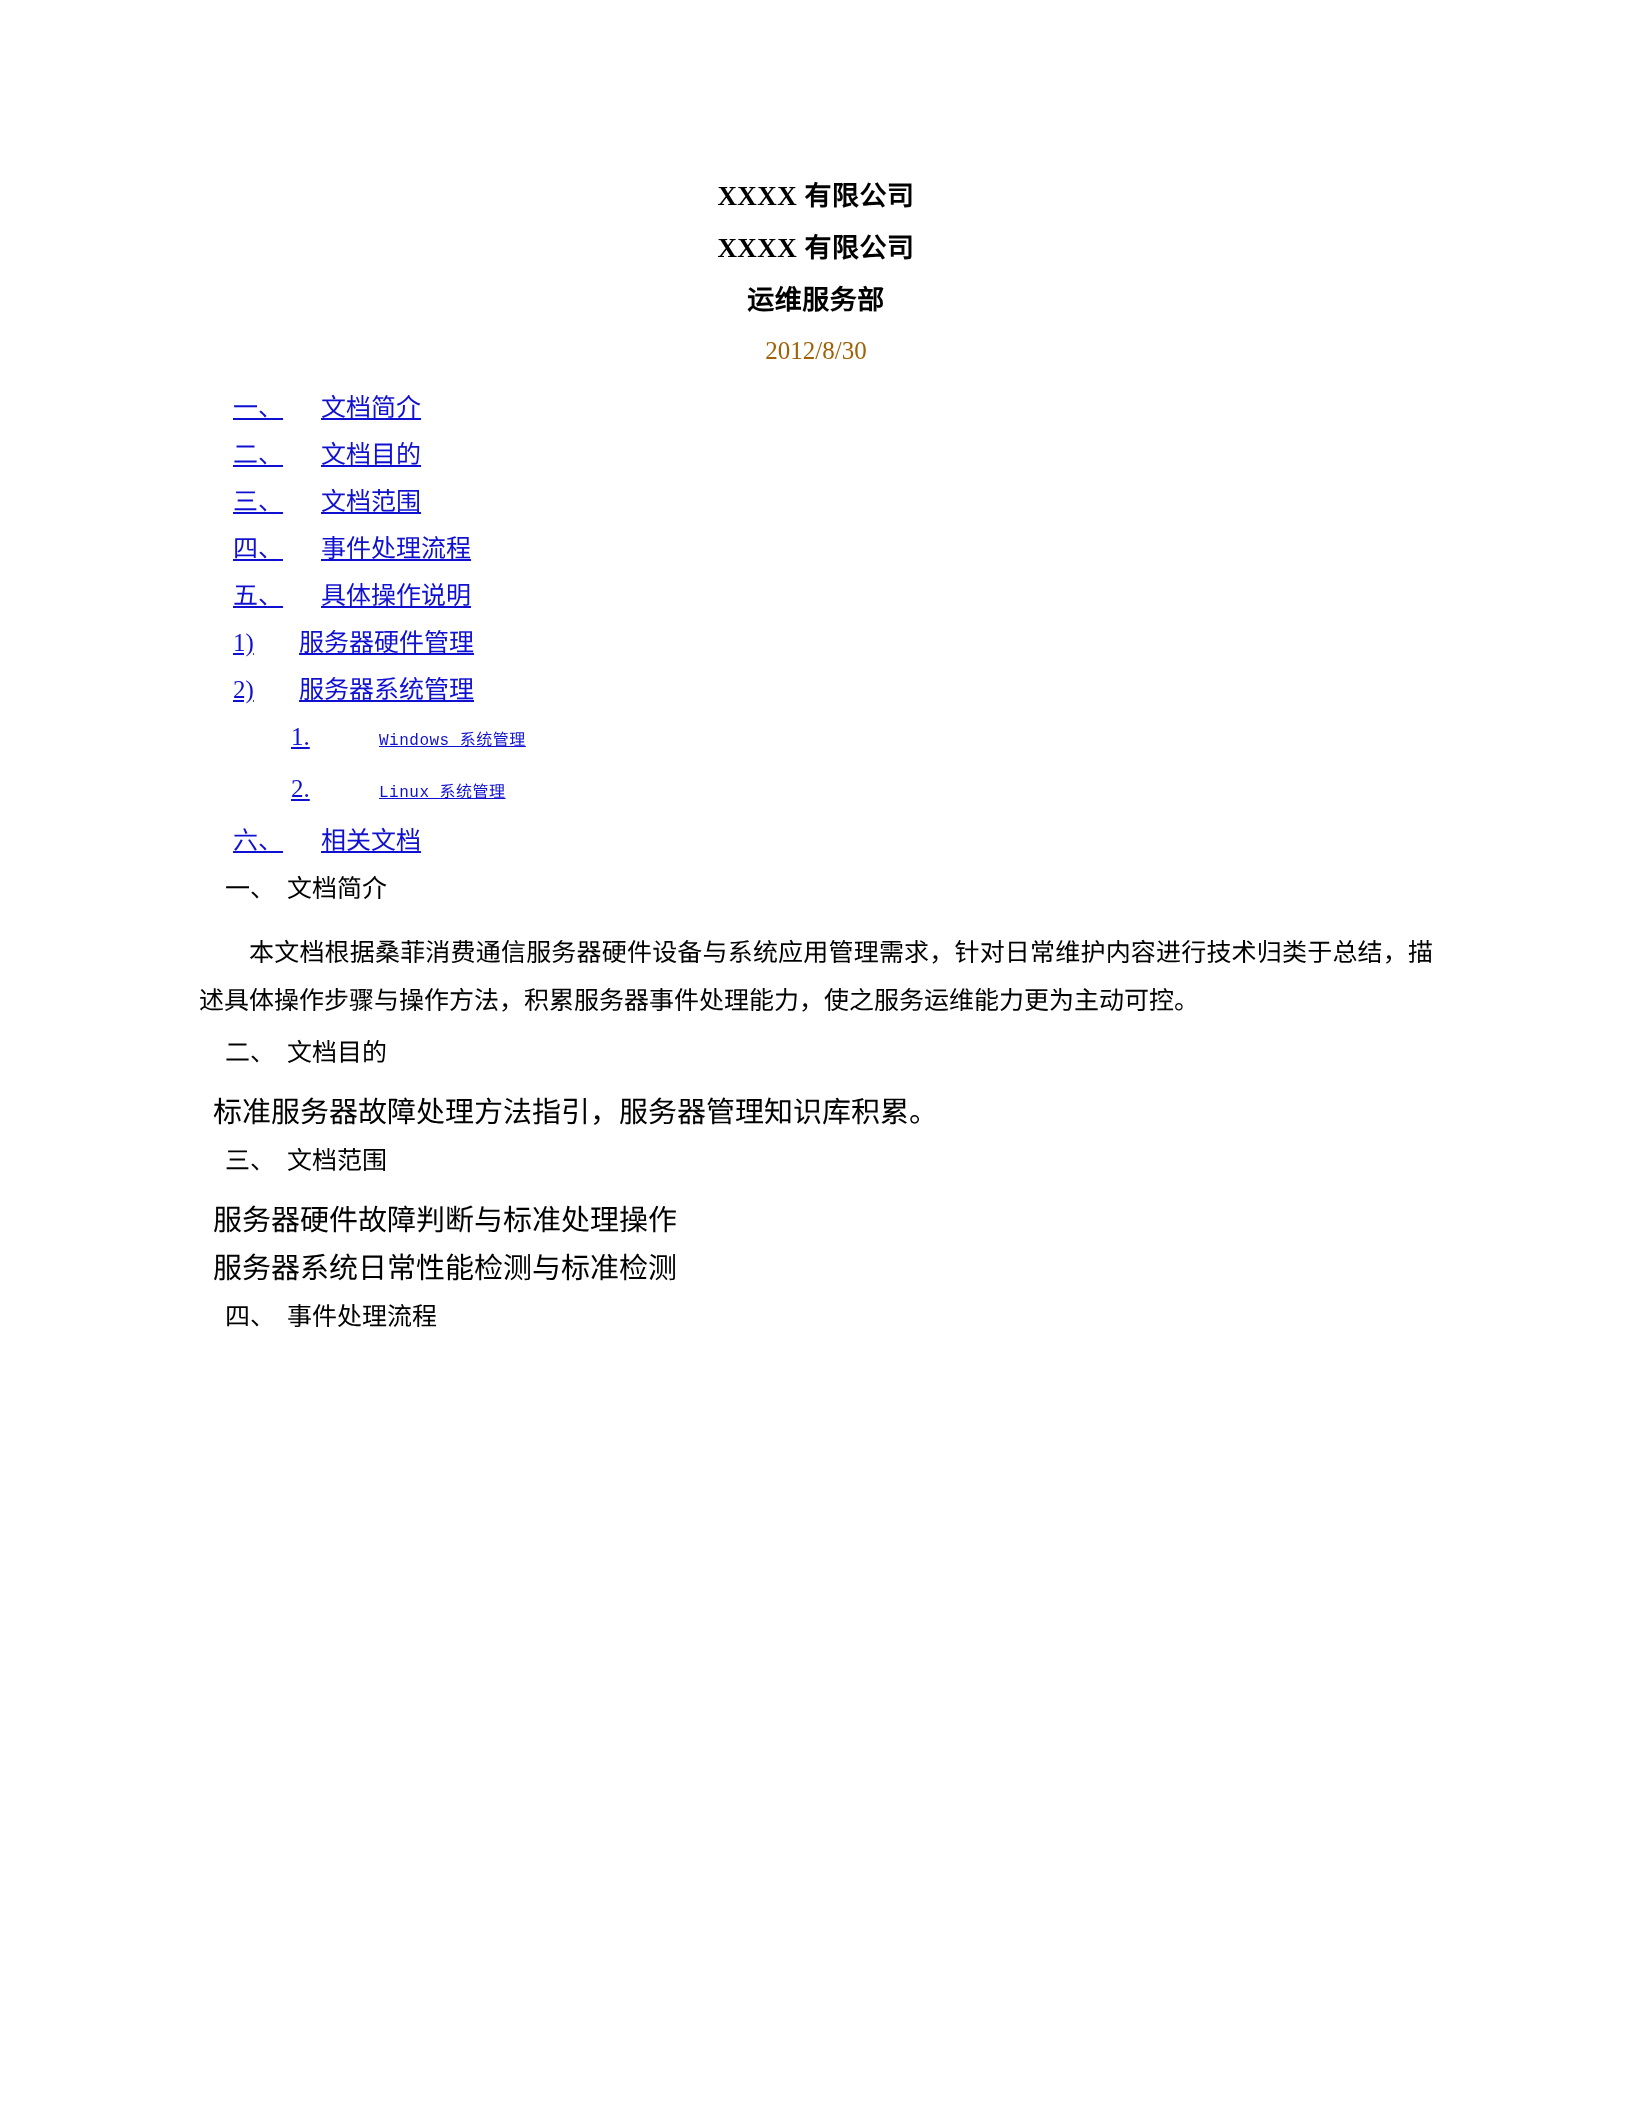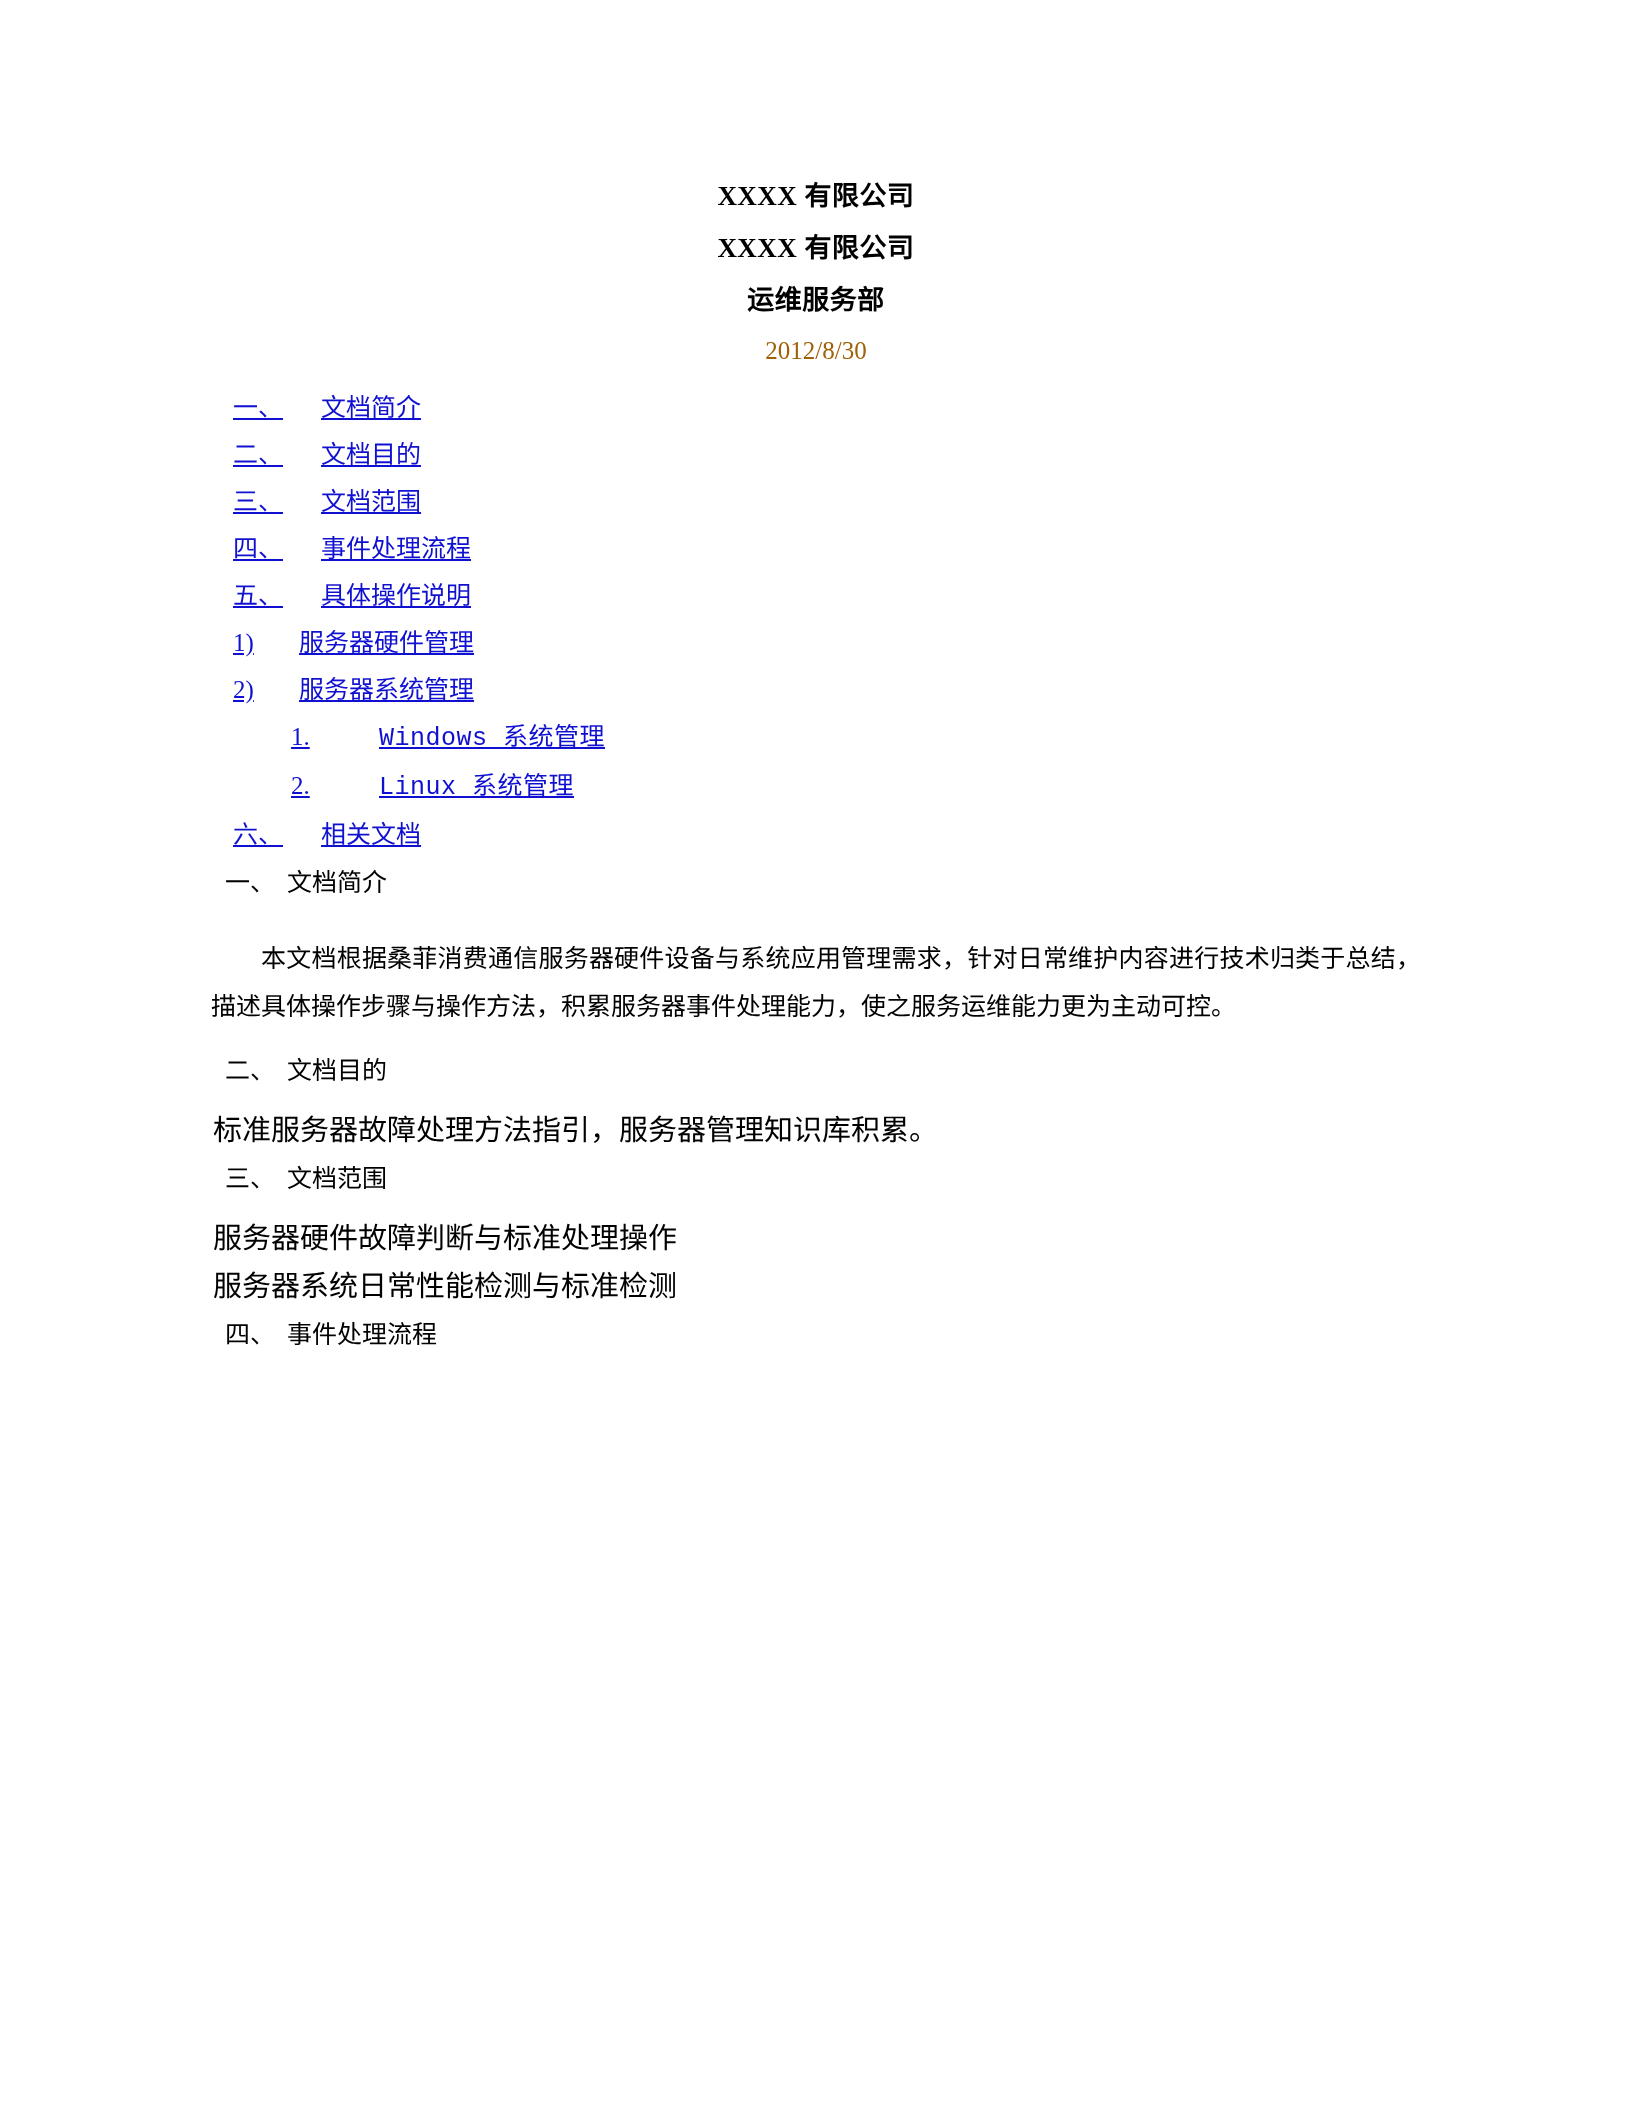--- a/index.html
+++ b/index.html
@@ -63,36 +63,36 @@
     color: #1010d0;
     text-decoration: underline;
     font-size: 25px;
   }
   .lvl1 .toc-num { width: 88px; }
   .lvl1 { padding-left: 38px; }
   .lvl2 { padding-left: 38px; }
   .lvl2 .toc-num { width: 66px; }
   .lvl3 { padding-left: 96px; }
   .lvl3 .toc-num { width: 88px; }
-  .lvl3 .toc-link { font-family: "Liberation Mono", "DejaVu Sans Mono", monospace; font-size: 25px; letter-spacing: 0.5px;}
+  .lvl3 .toc-link { font-family: "Liberation Mono", "DejaVu Sans Mono", monospace; font-size: 16px; letter-spacing: 0.5px;}
 
   
   .heading {
     font-size: 25px;
     line-height: 48px;
     padding-left: 30px;
   }
   .heading .h-num {
     display: inline-block;
     width: 62px;
   }
   p.body-text {
     font-size: 25px;
     line-height: 48px;
-    margin: 16px;
+    margin: 4px;
     text-align: justify;
     text-justify: inter-ideograph;
   }
   p.indent2 { text-indent: 50px; }
   .plain-line {
     font-size: 29px;
     line-height: 48px;
     padding-left: 18px;
   }
   .gap-sm { height: 12px; }

